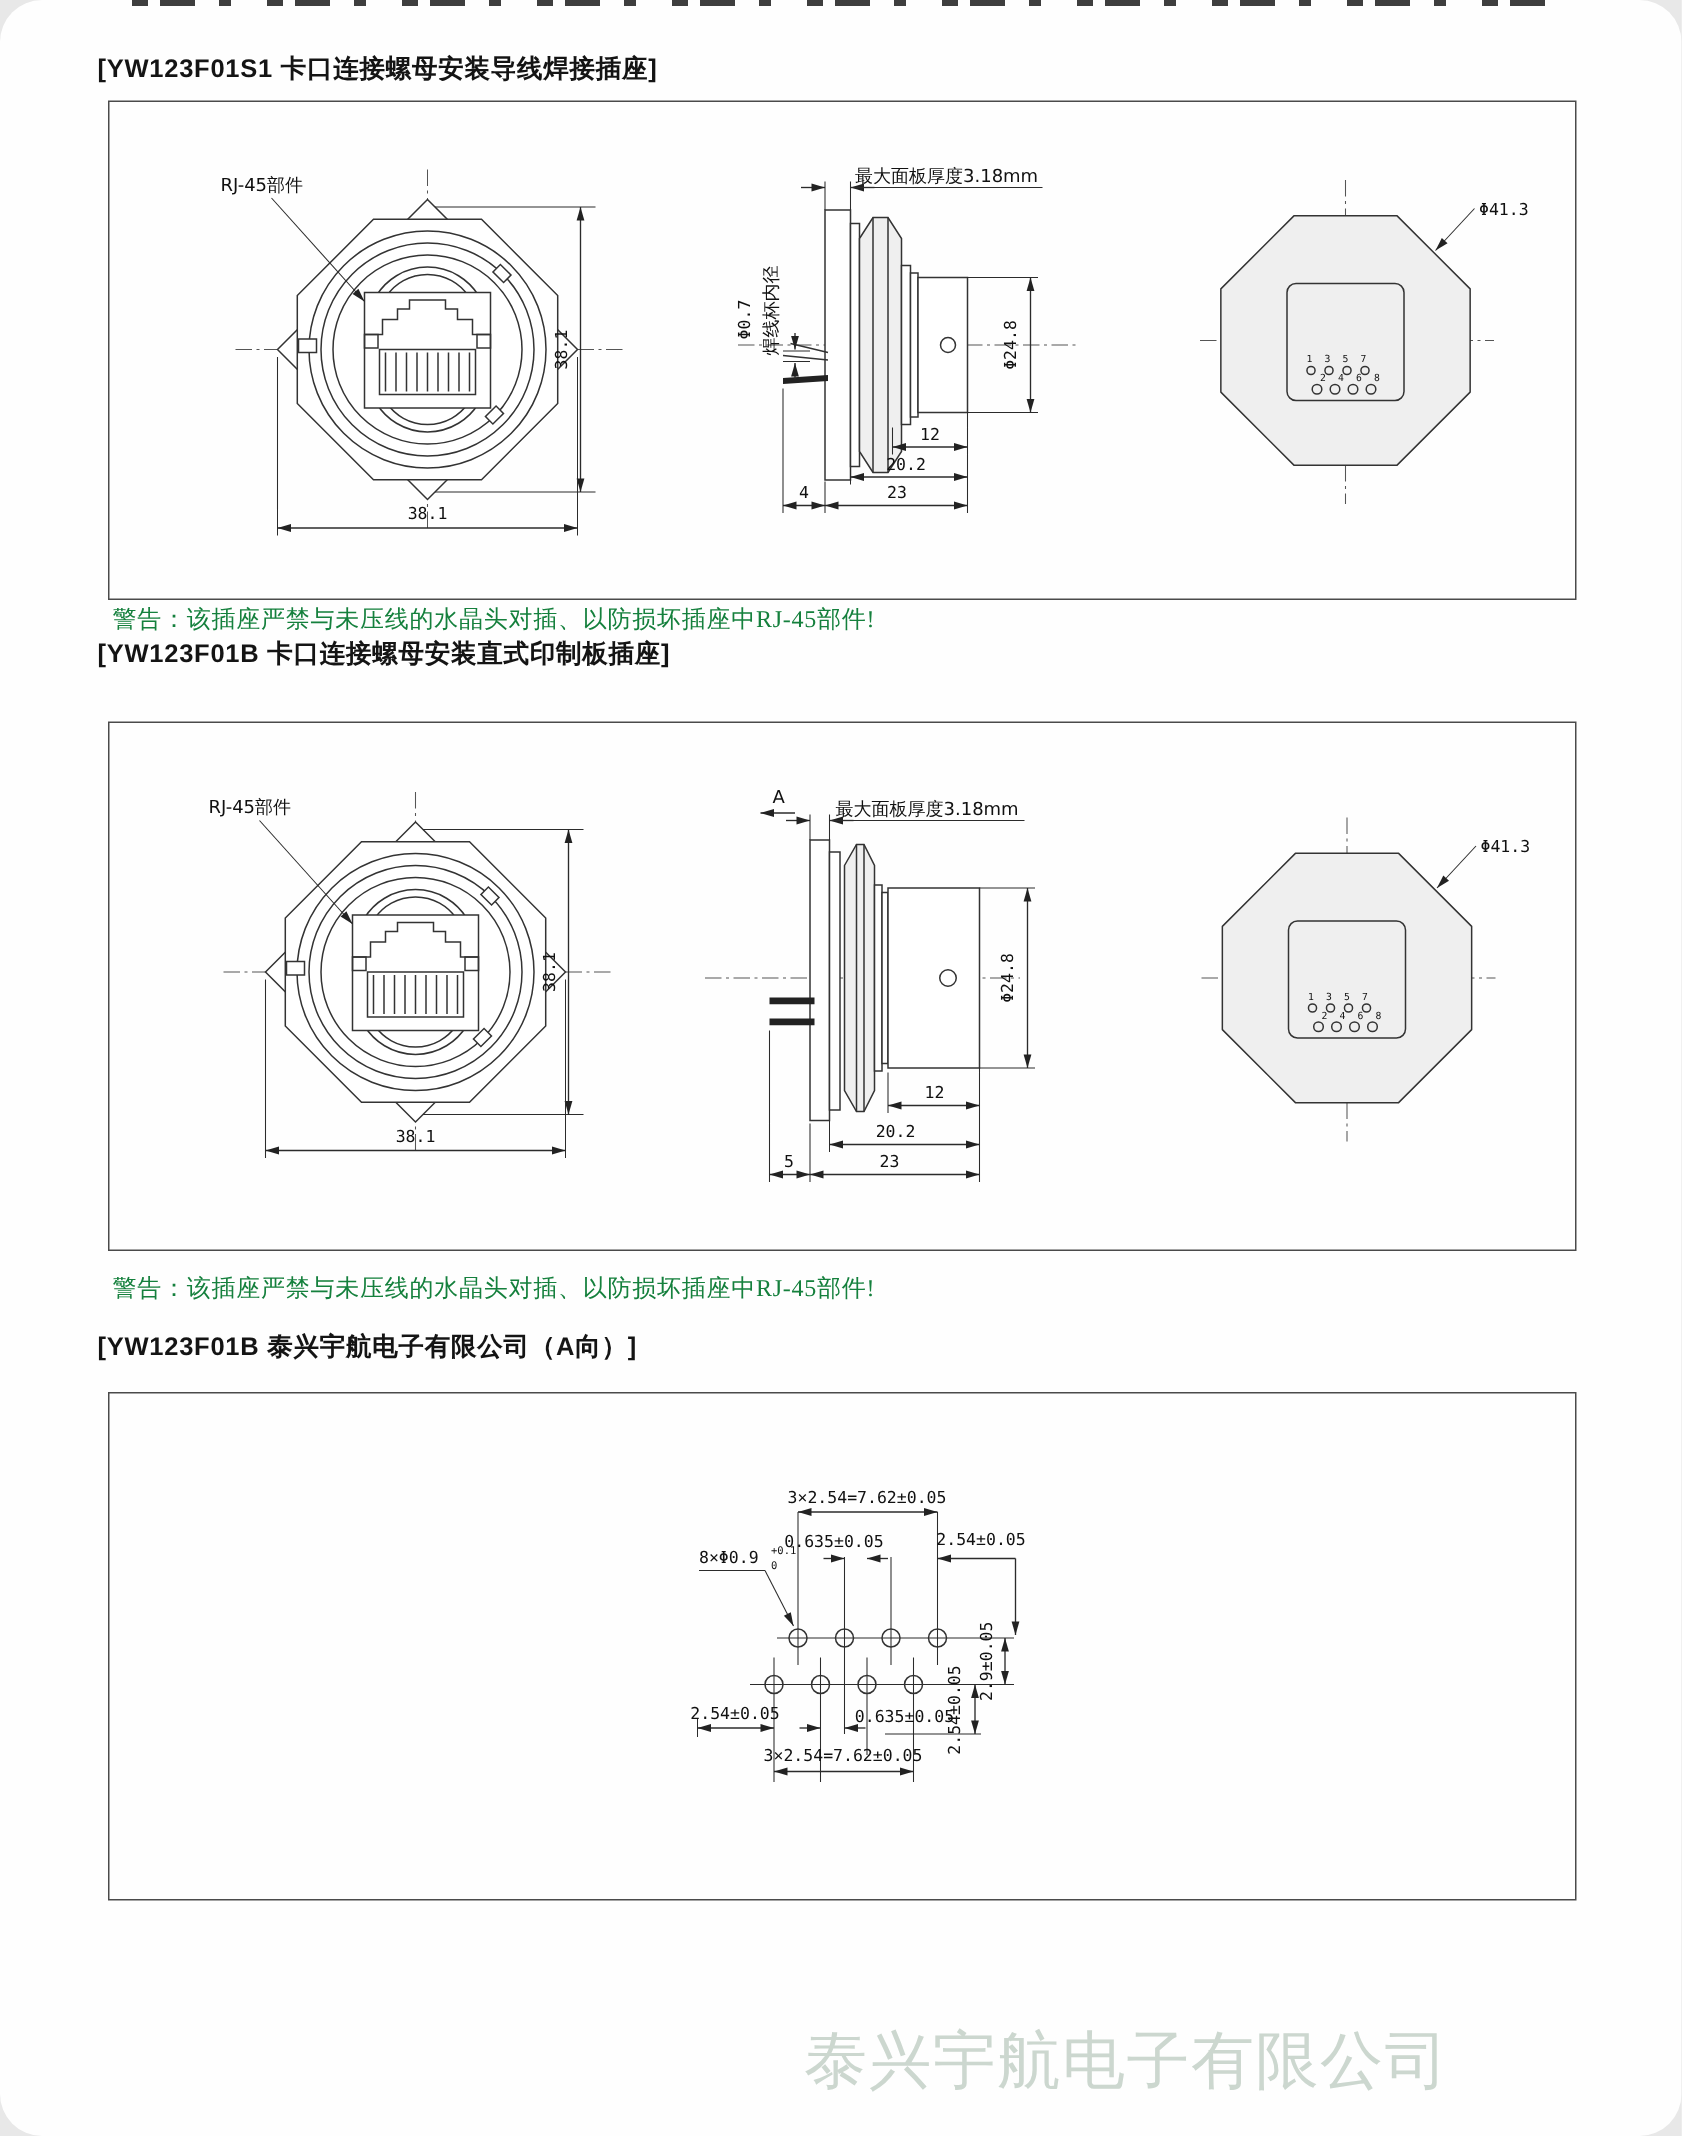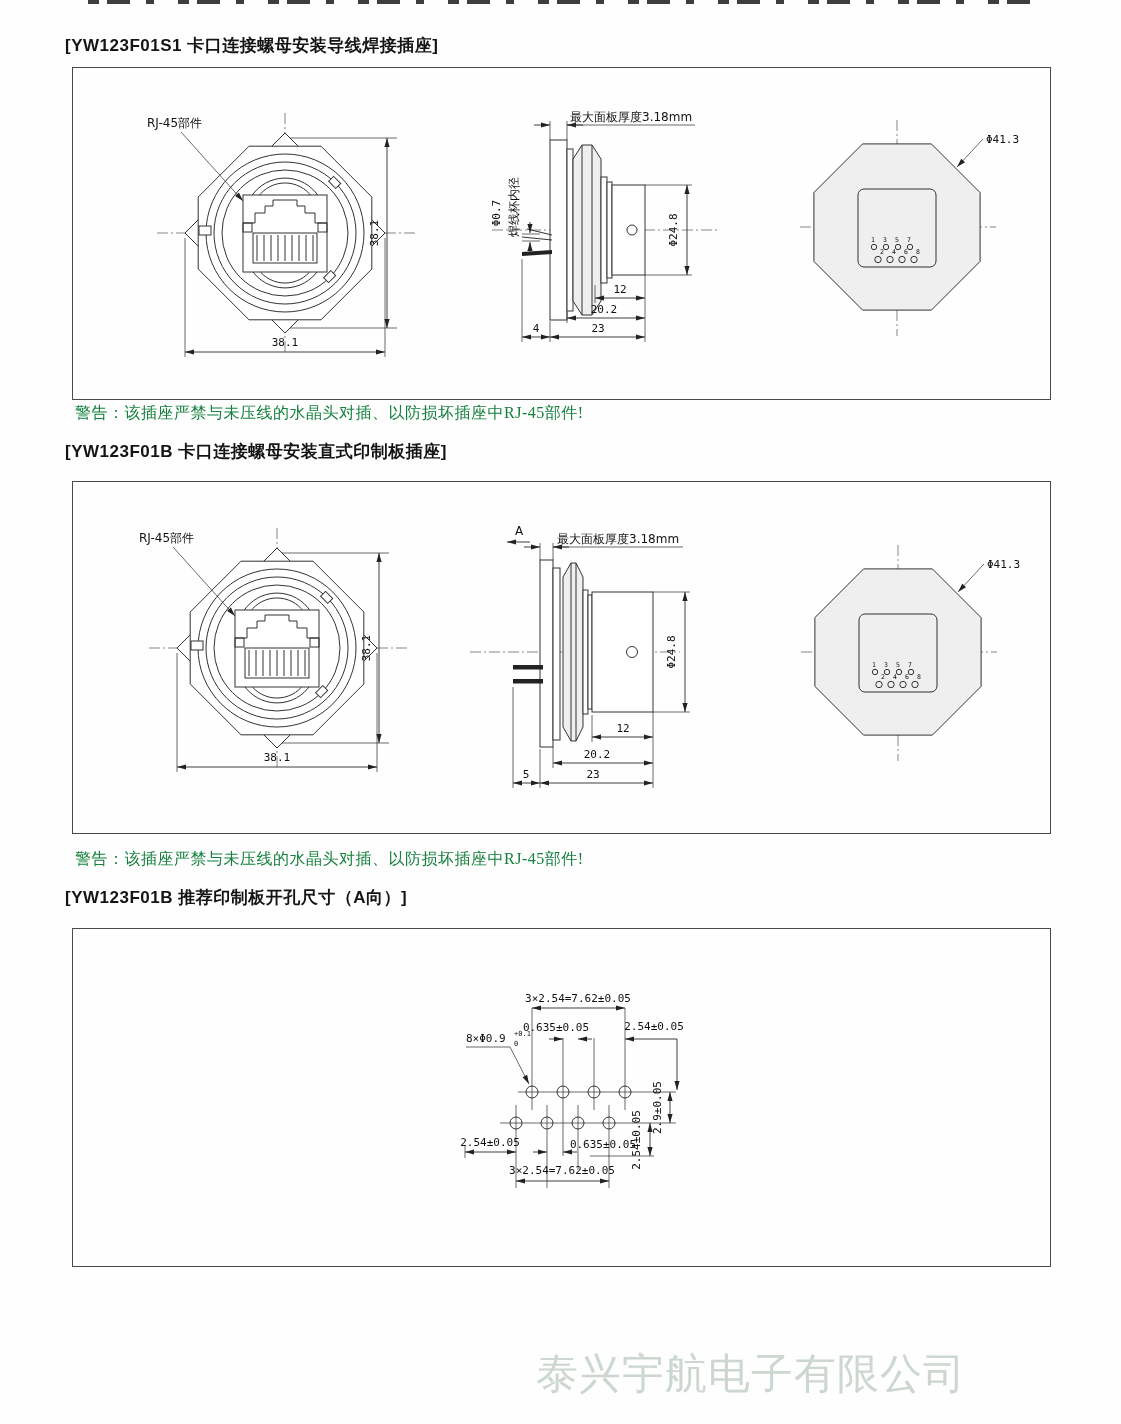--- a/index.html
+++ b/index.html
@@ -1,17 +1,17 @@
 <!DOCTYPE html>
 <html><head>
 <meta charset="utf-8">
 <style>
   html,body{margin:0;padding:0;background:#e8e8e8;}
   .page{position:relative;width:1121px;height:1424px;background:#fefefe;overflow:hidden;
-        font-family:"Liberation Sans","DejaVu Sans",sans-serif;color:#111;}
+        font-family:"Liberation Sans","DejaVu Sans",sans-serif;color:#111;border-radius:28px;}
   .clip-strip{position:absolute;left:88px;top:0;width:945px;height:4px;opacity:.85;
     background:repeating-linear-gradient(90deg,#1c1c1c 0 11px,transparent 11px 19px,#1c1c1c 19px 42px,transparent 42px 58px,#1c1c1c 58px 66px,transparent 66px 90px);}
   .sec-title{position:absolute;left:65px;font-size:17px;font-weight:600;letter-spacing:.5px;color:#141414;white-space:nowrap;}
   .warning{position:absolute;left:75px;font-size:16px;font-family:"Liberation Serif","DejaVu Serif",serif;color:#15803d;letter-spacing:.5px;white-space:nowrap;}
   .figure-box{position:absolute;left:72px;width:977px;border:1.4px solid #4a4a4a;background:transparent;}
   .wm-blue{position:absolute;left:388px;top:568px;font-size:178px;line-height:1.1;font-weight:700;
     font-family:"DejaVu Serif","Liberation Serif",serif;letter-spacing:18px;color:rgba(122,126,208,0.28);z-index:5;pointer-events:none;white-space:nowrap;}
   .wm-green{position:absolute;left:536px;top:1346px;font-size:42px;font-family:"DejaVu Serif","Liberation Serif",serif;
     color:#ccd7cf;letter-spacing:1px;white-space:nowrap;}
   svg{position:absolute;overflow:visible;}
@@ -169,21 +169,21 @@
       <text class="d" x="118" y="247" text-anchor="middle">23</text>
     </g>
   </svg>
 
   <svg style="left:790px;top:90px" width="280" height="290">
     <use href="#sym-rear" xlink:href="#sym-rear"></use>
   </svg>
 
   <div class="warning" style="top:403px">警告：该插座严禁与未压线的水晶头对插、以防损坏插座中RJ-45部件!</div>
 
-  <div class="sec-title" style="top:440px">[YW123F01B 卡口连接螺母安装直式印制板插座]</div>
+  <div class="sec-title" style="top:424px">[YW123F01B 卡口连接螺母安装直式印制板插座]</div>
 
   <div class="figure-box" style="top:481px;height:351px"></div>
 
 
   <svg style="left:77px;top:500px" width="360" height="300">
     <use href="#sym-front" xlink:href="#sym-front"></use>
   </svg>
 
   <svg style="left:445px;top:505px" width="300" height="320" viewBox="0 0 300 320">
     <g>
@@ -233,21 +233,21 @@
       <text class="d" x="148" y="273" text-anchor="middle">23</text>
     </g>
   </svg>
 
   <svg style="left:791px;top:515px" width="280" height="290">
     <use href="#sym-rear" xlink:href="#sym-rear"></use>
   </svg>
 
   <div class="warning" style="top:849px">警告：该插座严禁与未压线的水晶头对插、以防损坏插座中RJ-45部件!</div>
 
-  <div class="sec-title" style="top:886px">[YW123F01B 推荐印制板开孔尺寸（A向）]</div>
+  <div class="sec-title" style="top:886px">[YW123F01B 泰兴宇航电子有限公司（A向）]</div>
 
   <div class="figure-box" style="top:928px;height:337px"></div>
 
   <svg style="left:440px;top:960px" width="320" height="280" viewBox="0 0 320 280">
     <g>
       <path class="ext" d="M92,48 V150 M123,78 V196 M154,78 V150 M185,48 V150"></path>
       <path class="ext" d="M76,145 V228 M107,145 V228 M138,145 V210 M169,145 V228"></path>
       <path class="ext" d="M78,132 H236 M60,163 H236"></path>
     </g>
     <g>

